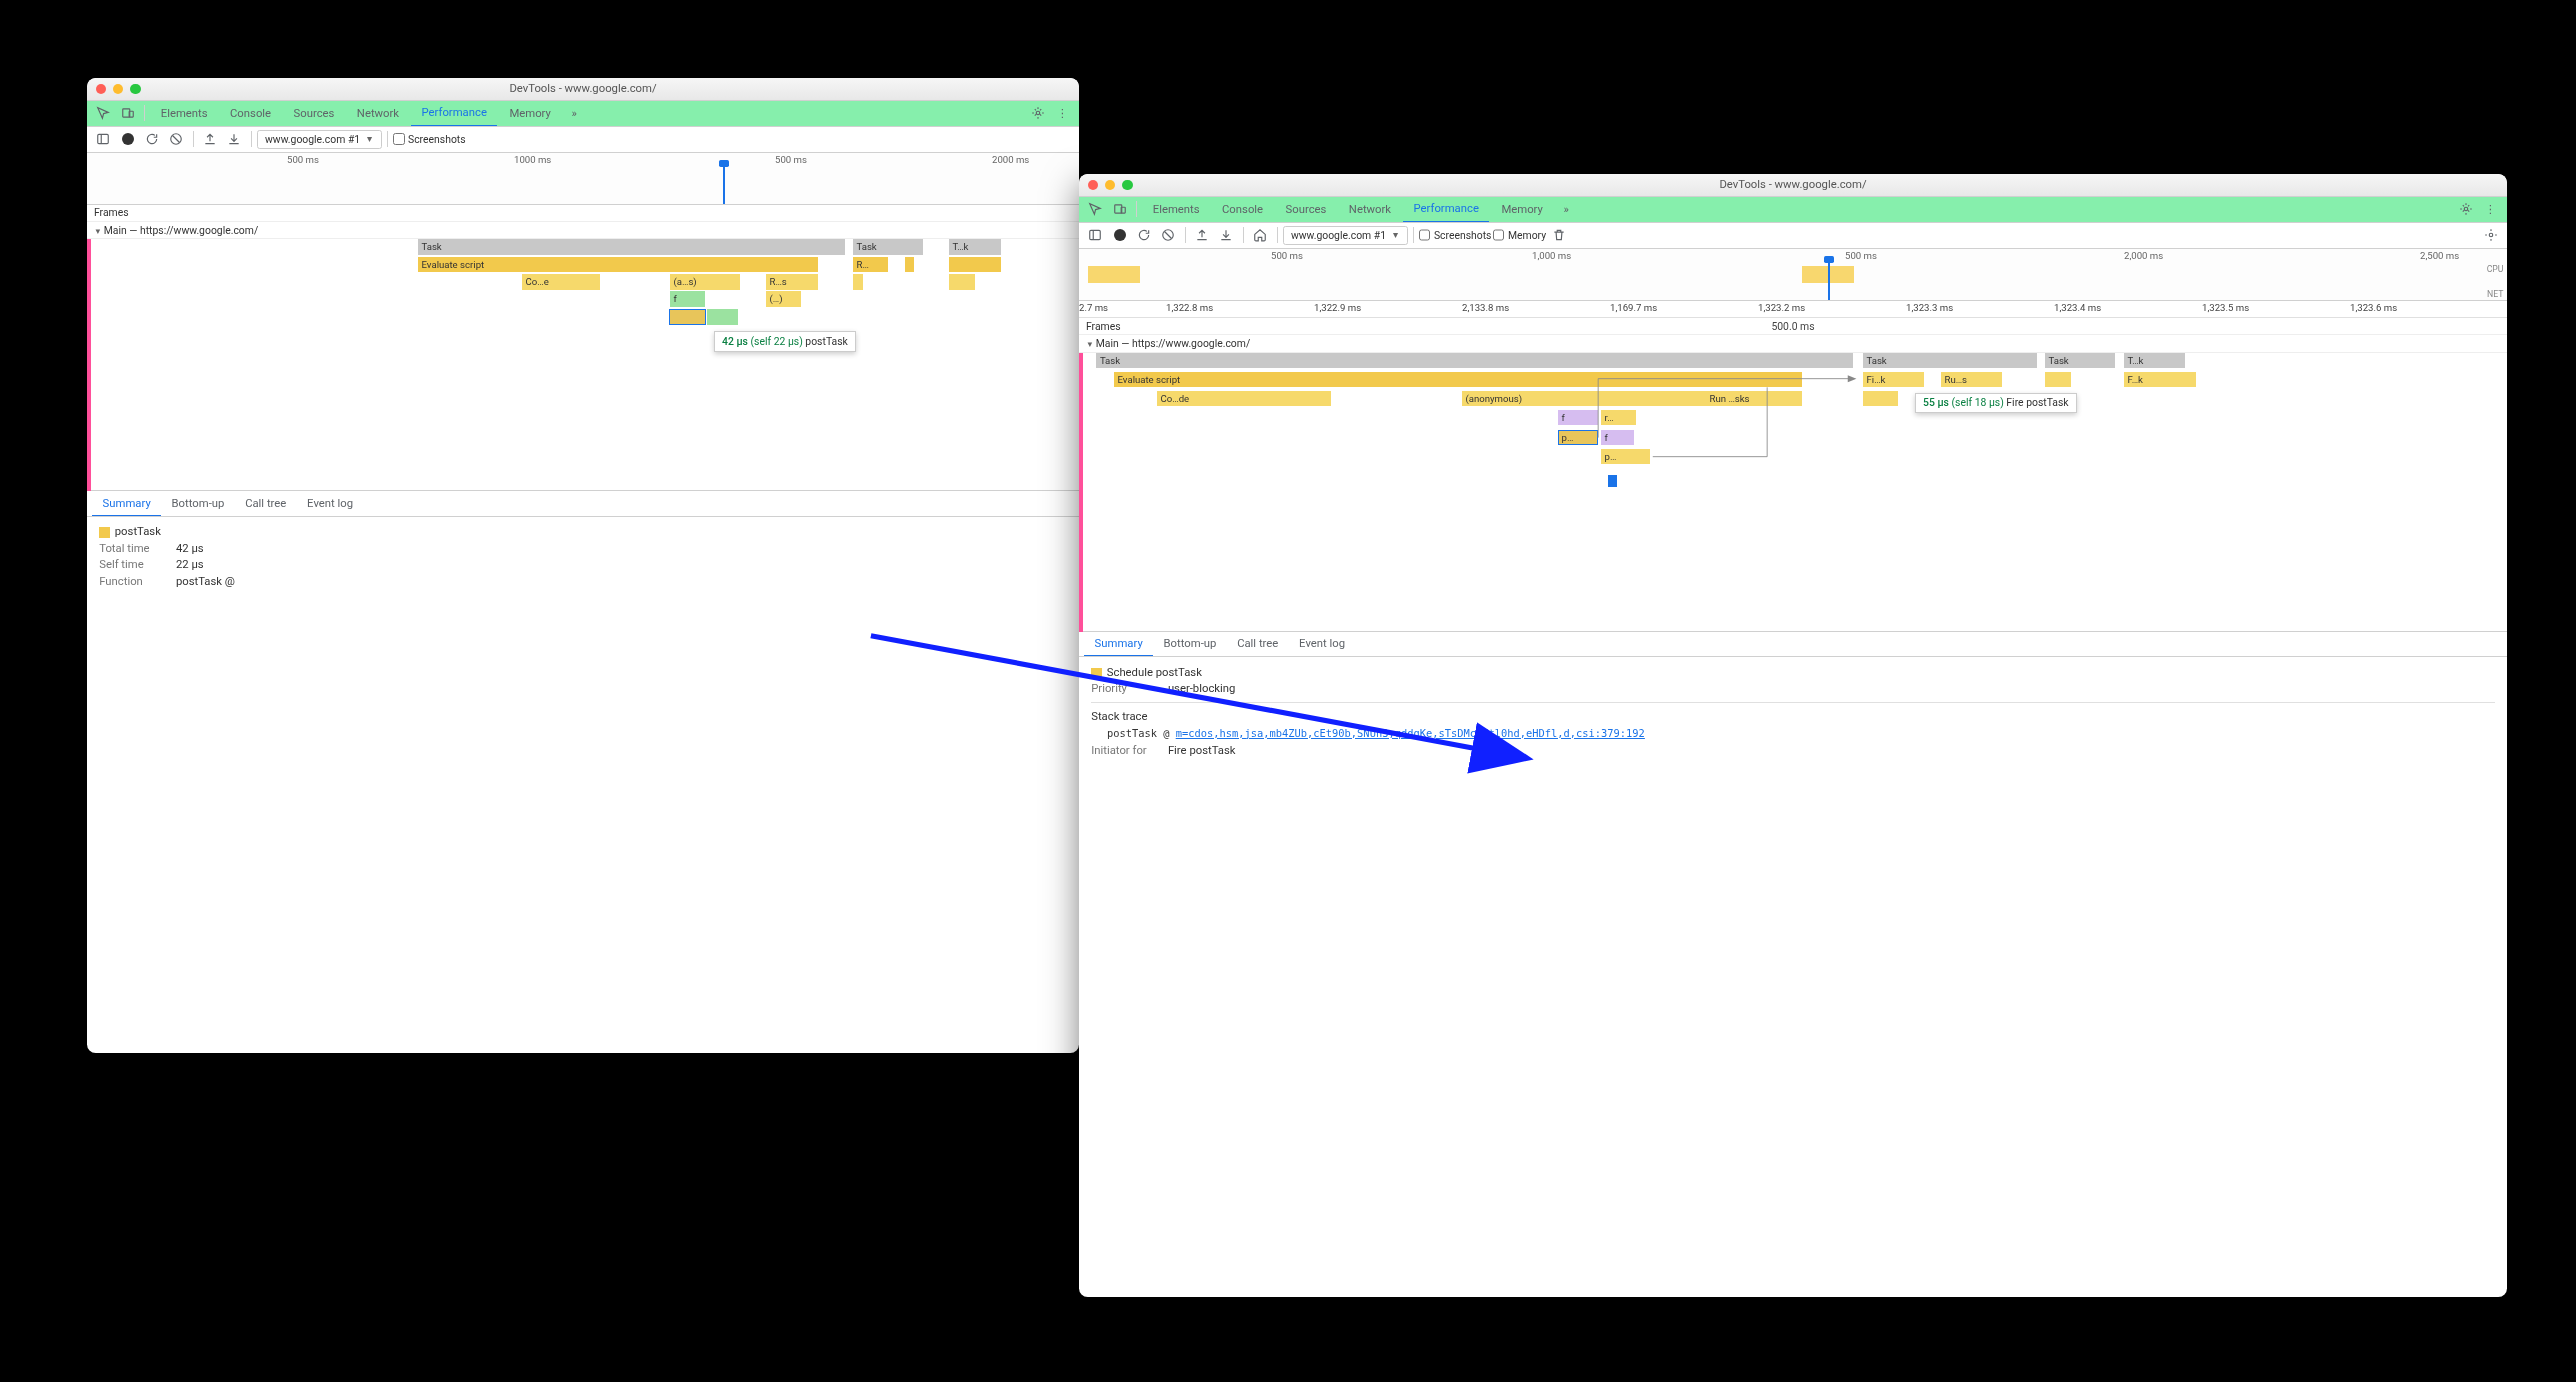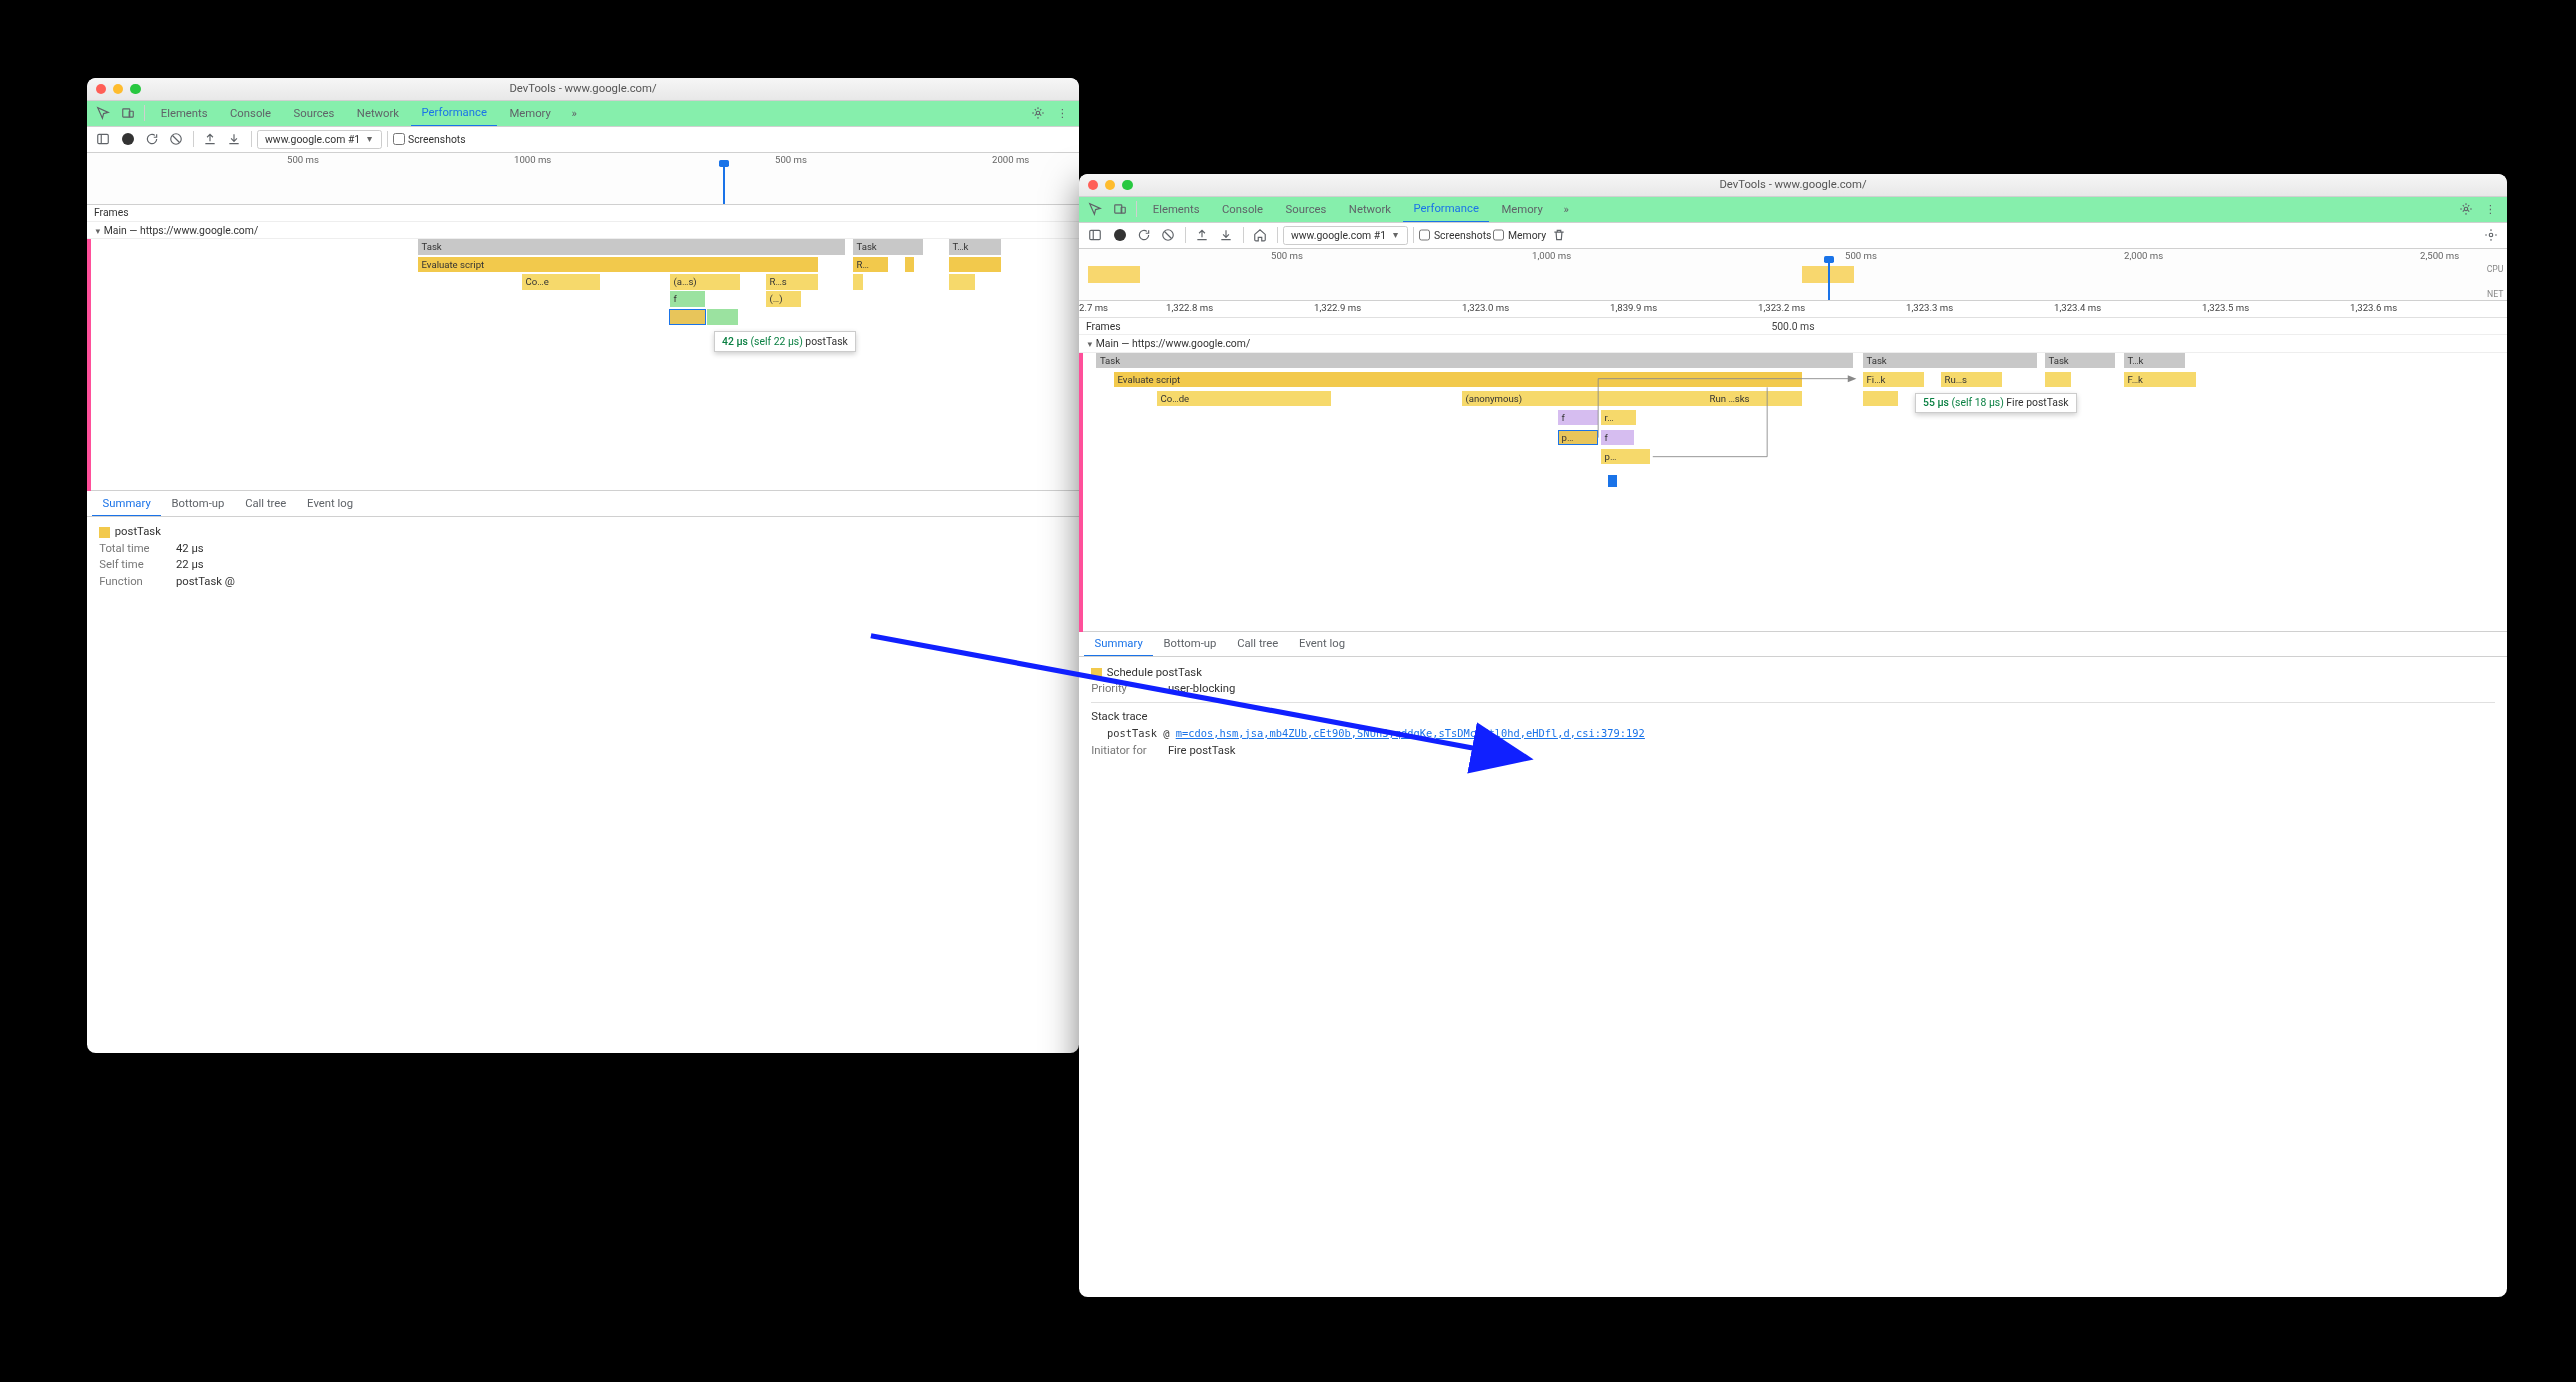--- a/index.html
+++ b/index.html
@@ -370,22 +370,22 @@
     <div class="net-label">NET</div>
     <div class="burst" style="left:8.7px;width:52px"></div>
     <div class="burst" style="left:723px;width:52px"></div>
     <div class="playhead" style="left:749px"></div>
   </div>
 
   <div class="detail-ruler">
     <span class="rt" style="left:0px">2.7 ms</span>
     <span class="rt" style="left:87px">1,322.8 ms</span>
     <span class="rt" style="left:235px">1,322.9 ms</span>
-    <span class="rt" style="left:383px">1,323.0 ms</span>
-    <span class="rt" style="left:531px">1,839.9 ms</span>
+    <span class="rt" style="left:383px">2,133.8 ms</span>
+    <span class="rt" style="left:531px">1,169.7 ms</span>
     <span class="rt" style="left:679px">1,323.2 ms</span>
     <span class="rt" style="left:827px">1,323.3 ms</span>
     <span class="rt" style="left:975px">1,323.4 ms</span>
     <span class="rt" style="left:1123px">1,323.5 ms</span>
     <span class="rt" style="left:1271px">1,323.6 ms</span>
   </div>
 
   <div class="tracks">
     <div class="track-hdr">
       <span>Frames</span>

